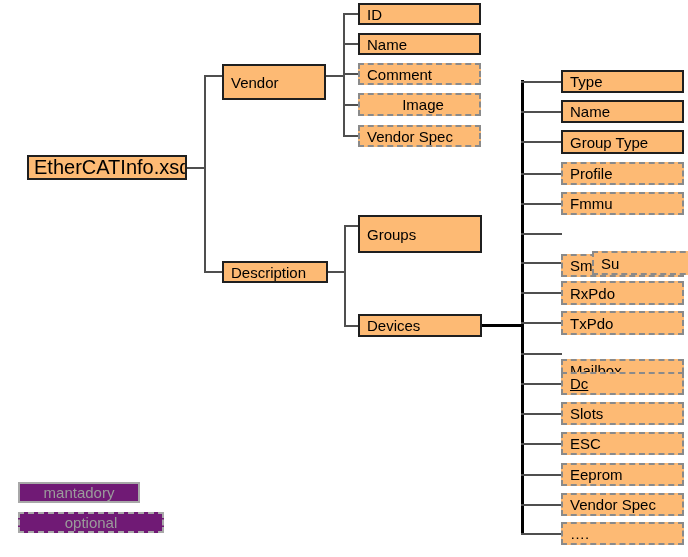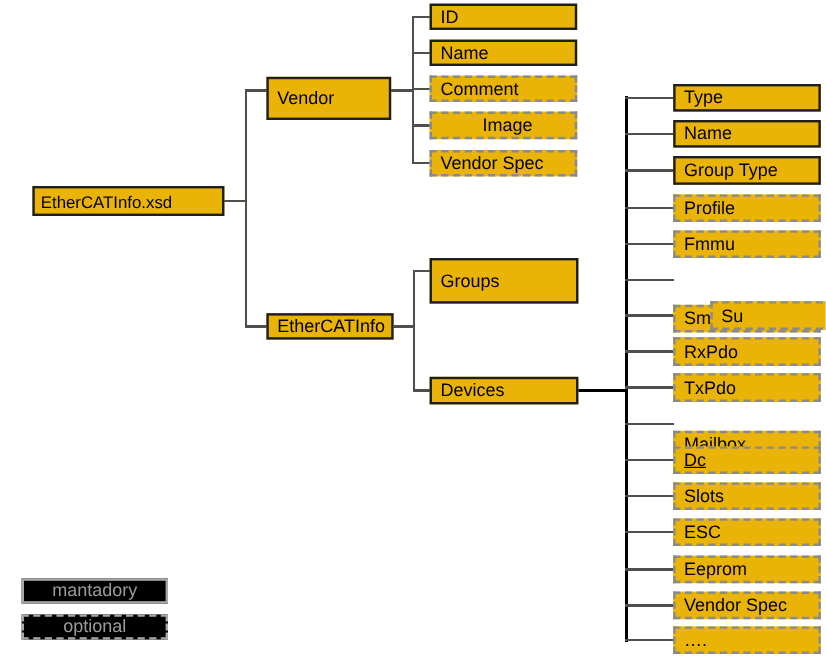--- a/index.html
+++ b/index.html
@@ -8,41 +8,41 @@
     background:var(--bg,#fff);
     font-family:"Liberation Sans", sans-serif;
     position:relative;
     overflow:hidden;
   }
   #diagram{position:absolute;left:0;top:0;width:688px;height:557px;}
   #connectors{position:absolute;left:0;top:0;}
   .node{
     position:absolute;
     box-sizing:border-box;
-    background:#eab308;
+    background:#fdba74;
     display:flex;
     align-items:center;
     padding-left:7px;
     font-size:15px;
     color:var(--node-text,#000);
     white-space:nowrap;
     overflow:hidden;
   }
   .node.mandatory{border:2px solid var(--mand-border,#1f1f1f);}
   .node.optional{border:2px dashed var(--opt-border,#8a8a8a);}
-  .node.root{font-size:14px;padding-left:5px;}
+  .node.root{font-size:20px;padding-left:5px;}
   .legend-box{
     position:absolute;
     box-sizing:border-box;
     display:flex;
     align-items:center;
     justify-content:center;
     font-size:15px;
     color:var(--legend-text,#9b9b9b);
-    background:#000000;
+    background:#701a75;
   }
   .legend-box.mandatory{border:2px solid var(--legend-border,#a8a8a8);}
   .legend-box.optional{border:2px dashed var(--legend-border,#a8a8a8);}
 </style>
 </head>
 <body>
 
 <div id="diagram">
   <svg id="connectors" width="688" height="557">
       <line x1="187" y1="167.5" x2="205" y2="167.5" stroke="#4f4f4f" stroke-width="2" stroke-linecap="square" shape-rendering="crispEdges"></line>
@@ -76,21 +76,21 @@
       <line x1="522" y1="413.5" x2="561" y2="413.5" stroke="#4f4f4f" stroke-width="2" stroke-linecap="square" shape-rendering="crispEdges"></line>
       <line x1="522" y1="443.5" x2="561" y2="443.5" stroke="#4f4f4f" stroke-width="2" stroke-linecap="square" shape-rendering="crispEdges"></line>
       <line x1="522" y1="474.5" x2="561" y2="474.5" stroke="#4f4f4f" stroke-width="2" stroke-linecap="square" shape-rendering="crispEdges"></line>
       <line x1="522" y1="504.5" x2="561" y2="504.5" stroke="#4f4f4f" stroke-width="2" stroke-linecap="square" shape-rendering="crispEdges"></line>
       <line x1="522" y1="533.5" x2="561" y2="533.5" stroke="#4f4f4f" stroke-width="2" stroke-linecap="square" shape-rendering="crispEdges"></line>
     </svg>
 
   <div class="legend-box mandatory" style="left:18px;top:482px;width:122px;height:21px;">
     <span>mantadory</span>
   </div>
-  <div class="legend-box optional" style="left:18px;top:512px;width:122px;height:21px;">
+  <div class="legend-box optional" style="left:18px;top:512px;width:146px;height:21px;">
     <span>optional</span>
   </div>
 <div class="node mandatory root" style="left: 27px; top: 155px; width: 160px; height: 25px;">
       <span>EtherCATInfo.xsd</span>
     </div>
     <div class="node mandatory" style="left: 222px; top: 64px; width: 104px; height: 36px;">
       <span>Vendor</span>
     </div>
     <div class="node mandatory" style="left: 358px; top: 3px; width: 123px; height: 22px;">
       <span>ID</span>
@@ -101,21 +101,21 @@
     <div class="node optional" style="left: 358px; top: 63px; width: 123px; height: 22px;">
       <span>Comment</span>
     </div>
     <div class="node optional" style="left: 358px; top: 93px; width: 123px; height: 23px; justify-content: center;">
       <span>Image</span>
     </div>
     <div class="node optional" style="left: 358px; top: 125px; width: 123px; height: 22px;">
       <span>Vendor Spec</span>
     </div>
     <div class="node mandatory" style="left: 222px; top: 261px; width: 106px; height: 22px;">
-      <span>EtherCATInfo</span>
+      <span>Description</span>
     </div>
     <div class="node mandatory" style="left: 358px; top: 215px; width: 124px; height: 38px;">
       <span>Groups</span>
     </div>
     <div class="node mandatory" style="left: 358px; top: 314px; width: 124px; height: 23px;">
       <span>Devices</span>
     </div>
     <div class="node mandatory" style="left: 561px; top: 70px; width: 123px; height: 23px;">
       <span>Type</span>
     </div>

